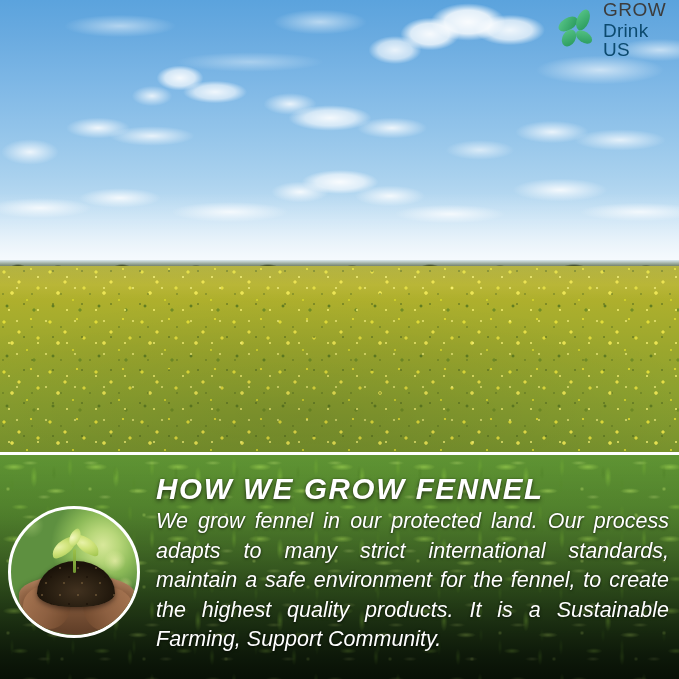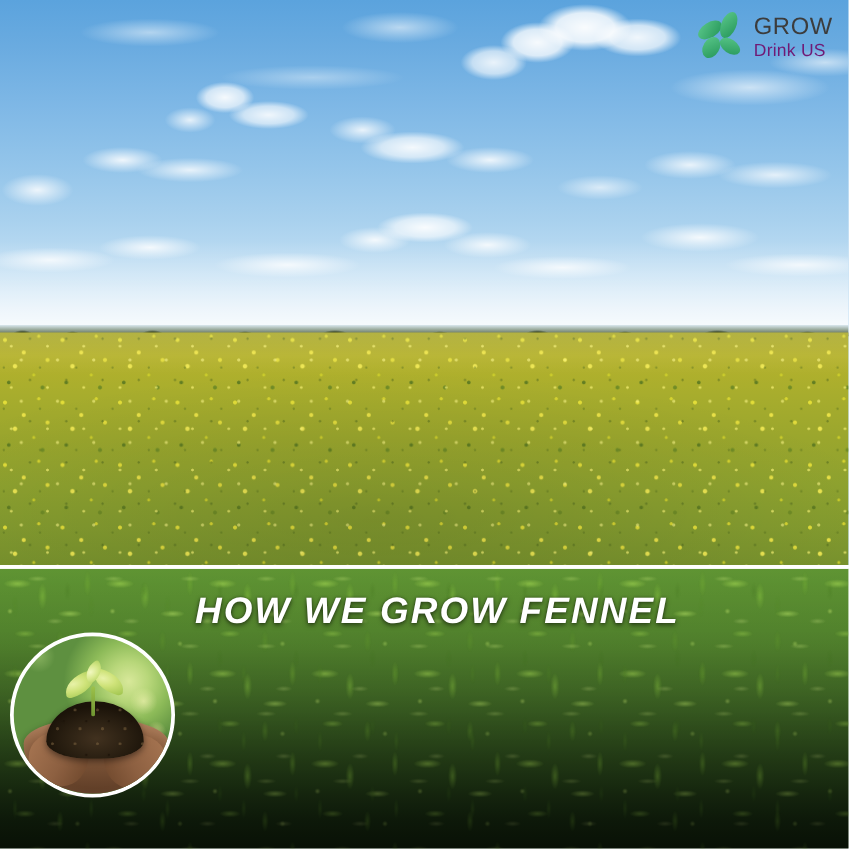--- a/index.html
+++ b/index.html
@@ -380,23 +380,23 @@
     justify-content: center;
     line-height: 1;
   }
   .logo-fresh {
     font-size: 19px;
     letter-spacing: .5px;
     color: #3c3c3c;
     font-weight: 400;
   }
   .logo-drink {
-    font-size: 14px;
+    font-size: 19px;
     letter-spacing: .2px;
-    color: #701a75;
+    color: #0c4a6e;
     margin-top: 2px;
     font-weight: 400;
   }
 
   
   .headline {
     position: absolute;
     left: 156px;
     top: 17px;
     width: 514px;
@@ -476,15 +476,18 @@
       <div class="cp-hands"></div>
       <div class="cp-soil"></div>
       <div class="cp-stem"></div>
       <div class="cp-leaf-l"></div>
       <div class="cp-leaf-r"></div>
       <div class="cp-leaf-top"></div>
     </div>
 
     <div class="headline">HOW WE GROW FENNEL</div>
 
+    <div class="body-copy">
+      <span>We grow fennel in our protected land. Our process adapts to many strict international standards, maintain a safe environment for the fennel, to create the highest quality products. It is a Sustainable Farming, Support Community.</span>
+    </div>
   </div>
 
 </div>
 
 </body></html>

